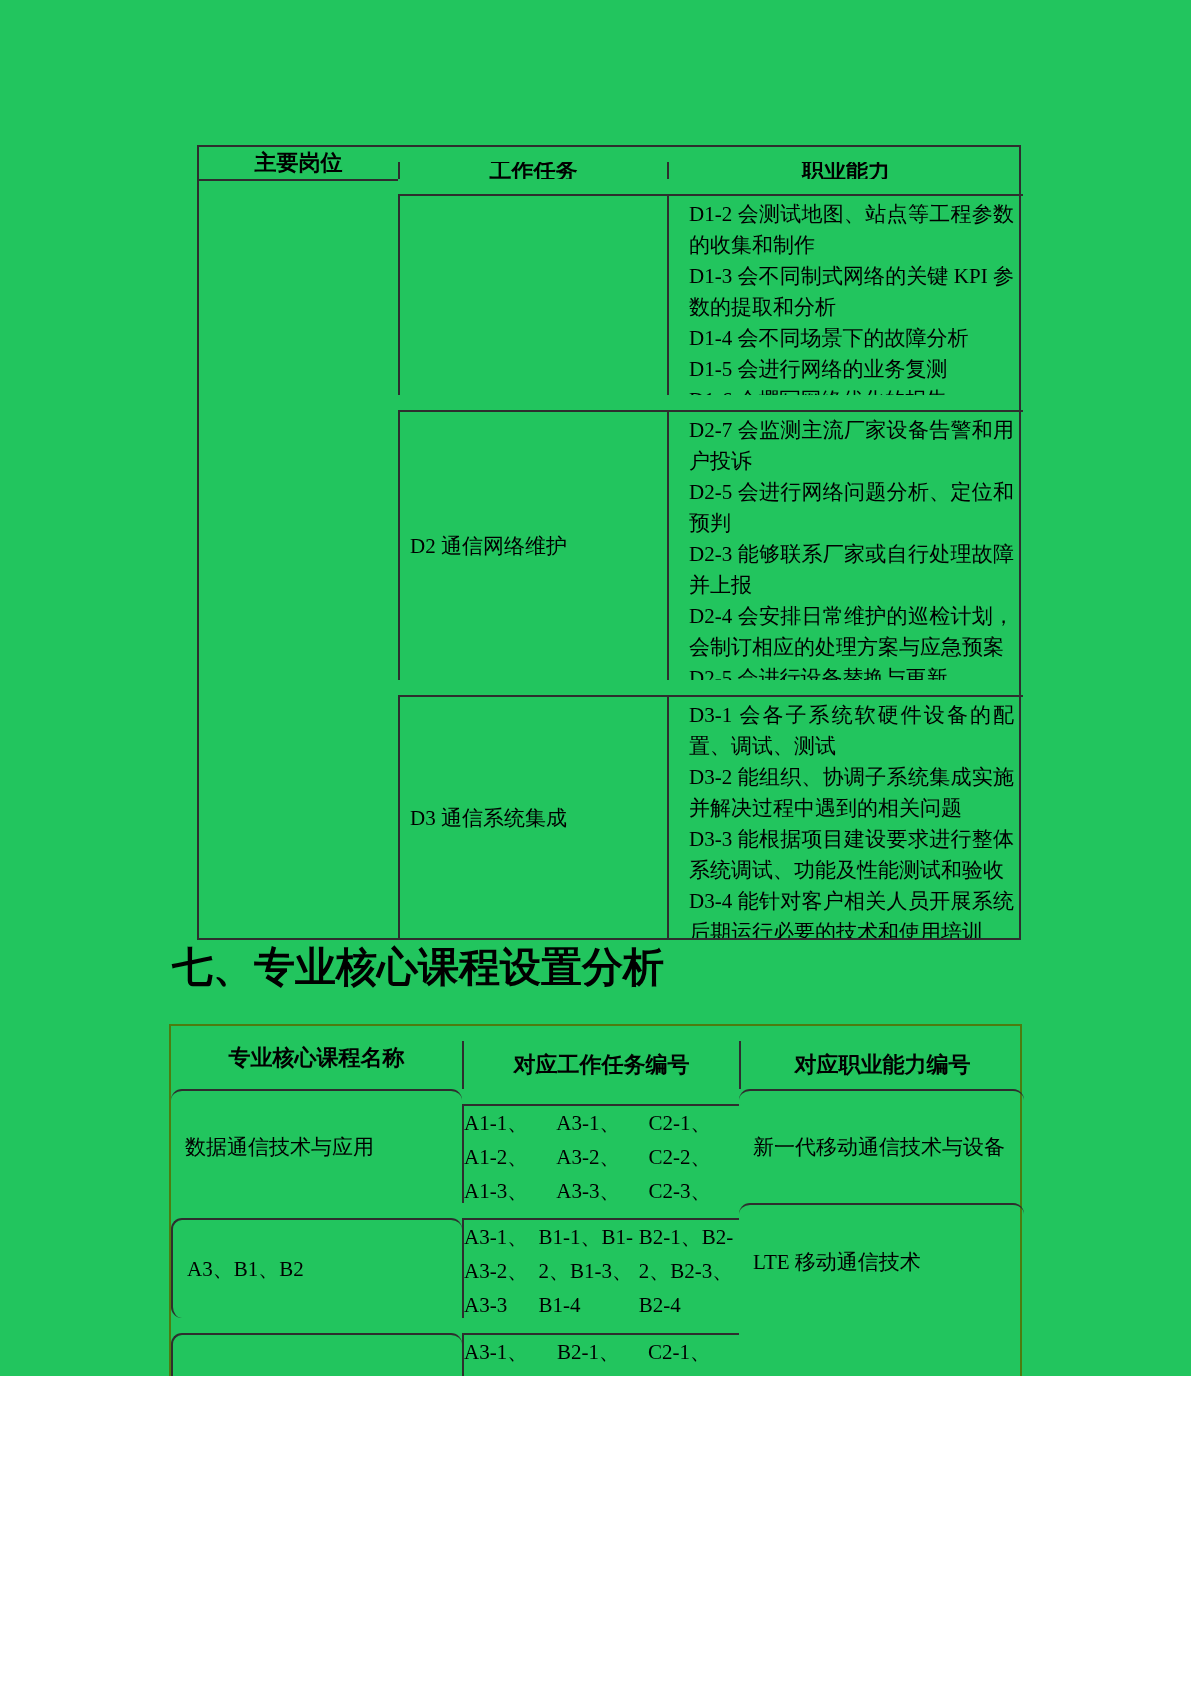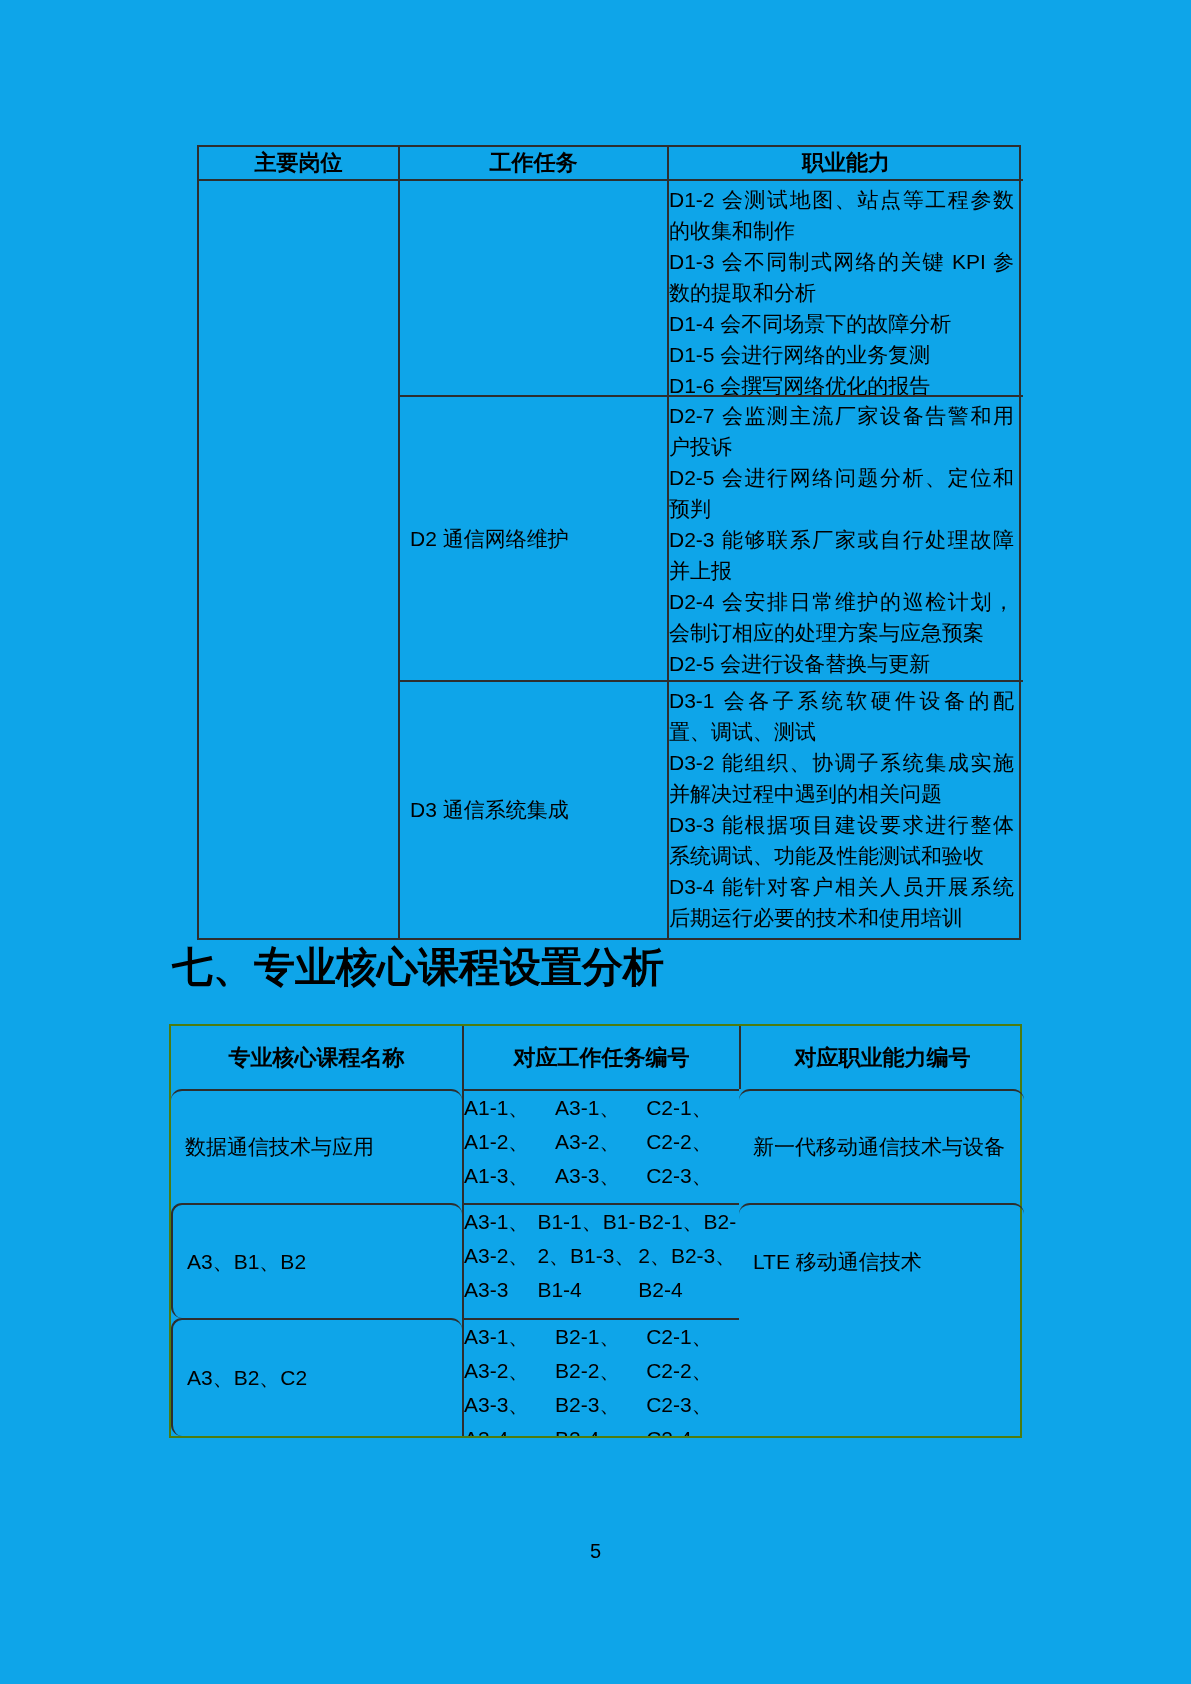--- a/index.html
+++ b/index.html
@@ -1,51 +1,51 @@
 <!DOCTYPE html>
 <html><head>
 <meta charset="utf-8">
 <style>
   html, body { margin: 0; padding: 0; background: #ffffff; }
   .page {
     position: relative;
     width: 1191px;
-    height: 1684px;
-    background: #0ea5e9;
+    height: 1376px;
+    background: #22c55e;
     color: #000;
-    font-family: Liberation Sans, sans-serif;
+    font-family: Liberation Serif, serif;
     overflow: hidden;
   }
 
   
   .t1 {
     position: absolute;
     left: 197px;
     top: 145px;
     width: 824px;
     display: grid;
     grid-template-columns: 199px 269px 356px;
     grid-template-rows: 32px 216px 285px 258px;
     border: 2px solid #2e2e2e;
     box-sizing: border-box;
     font-size: 21px;
   }
   .cell { box-sizing: border-box; overflow: hidden; }
-  .bl { border-left: 2px solid #2e2e2e; }
+  .bl { border-left: 2px solid #2e2e2e; margin-top: 15px; }
   .bt { border-top: 2px solid #2e2e2e; }
   .th {
     display: flex; align-items: center; justify-content: center;
     font-weight: bold; font-size: 22px;
   }
   .t1 .c1 { grid-column: 1; grid-row: 2 / span 3; }
   .taskcell {
     display: flex; align-items: center;
     padding-left: 10px;
   }
-  .abilcell { padding: 3px 9px 0 0; }
+  .abilcell { padding: 3px 9px 0 20px; }
   .aline { line-height: 31px; text-align: justify; }
 
   
   .heading {
     position: absolute;
     left: 172px;
     top: 946px;
     font-size: 41px;
     font-weight: bold;
     line-height: 42px;

